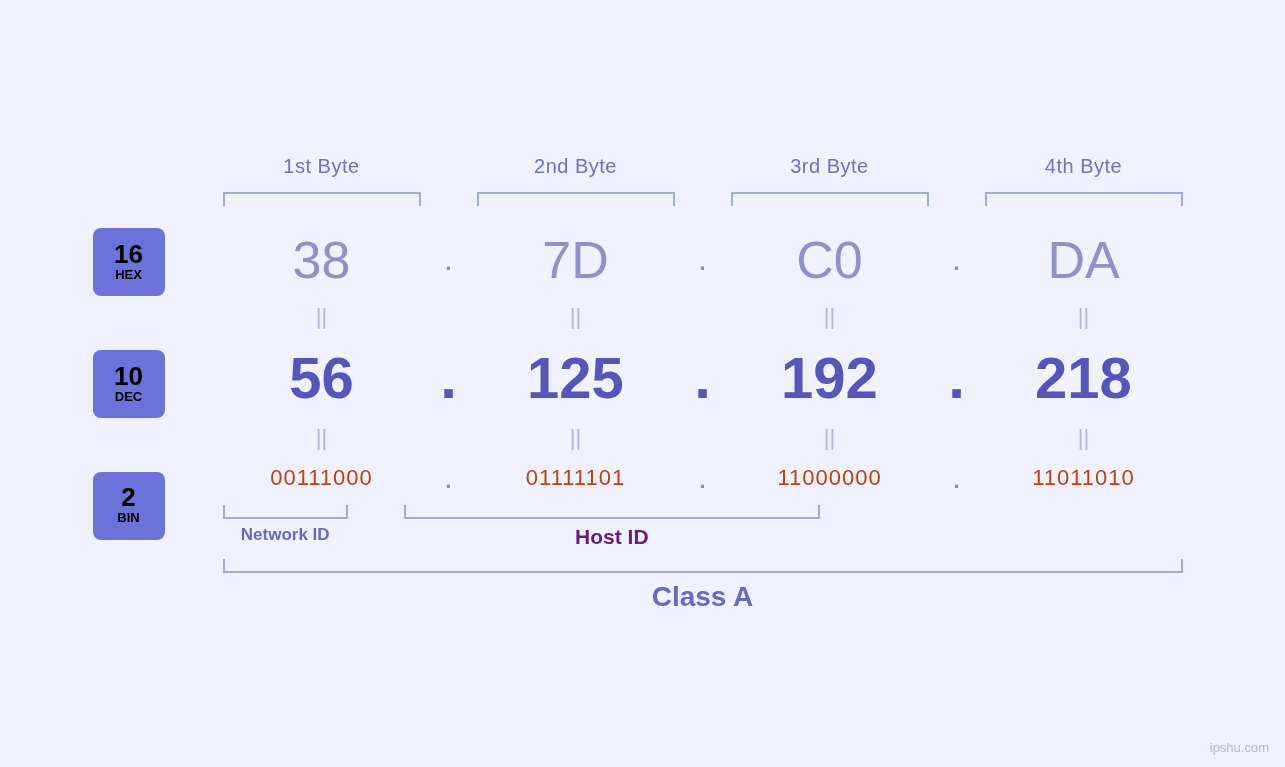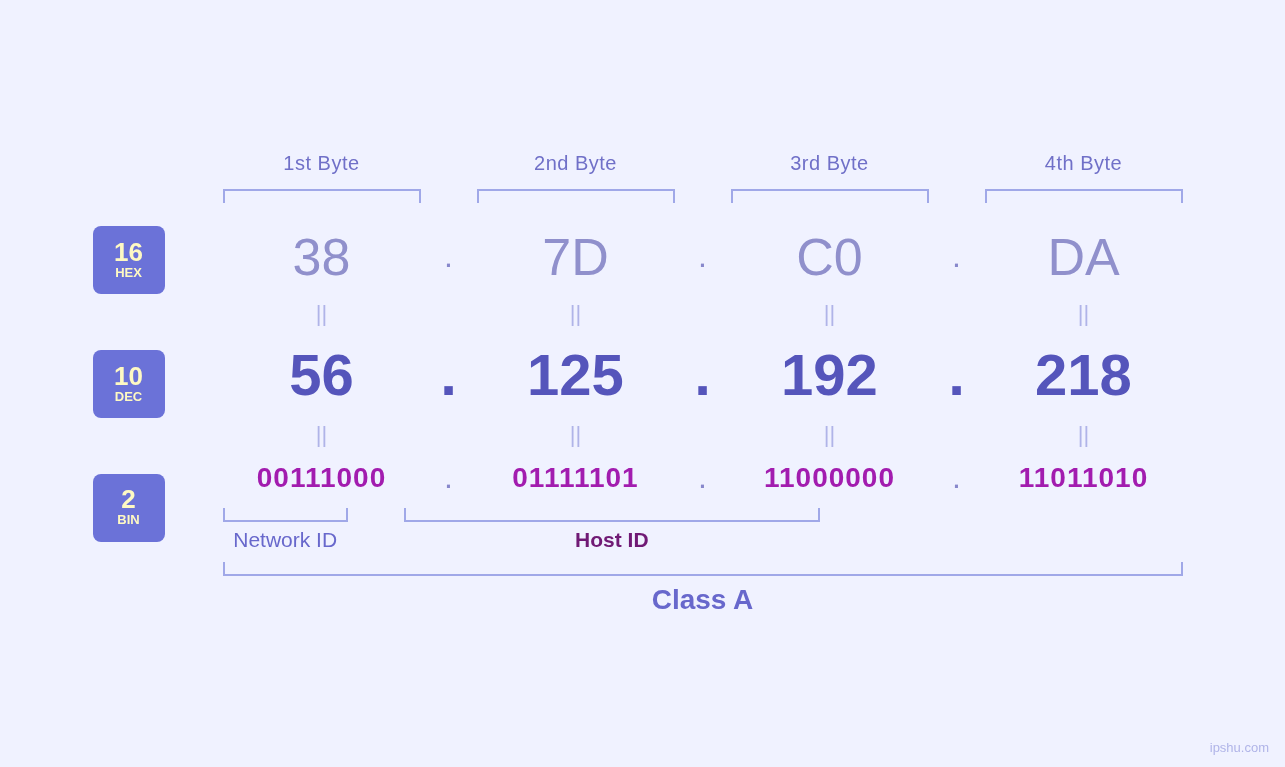--- a/index.html
+++ b/index.html
@@ -52,21 +52,21 @@
       display: flex;
       flex-direction: column;
       justify-content: space-around;
       gap: 0;
       width: 120px;
       padding-right: 16px;
     }
 
     .base-badge {
       background: #6b72d8;
-      color: #fef9c3;
+      color: #000000;
       border-radius: 8px;
       width: 72px;
       height: 68px;
       display: flex;
       flex-direction: column;
       align-items: center;
       justify-content: center;
       font-weight: bold;
     }
 
@@ -103,26 +103,25 @@
 
     .dec-val {
       font-size: 58px;
       color: #5555bb;
       font-weight: bold;
       text-align: center;
       padding: 10px 0;
     }
 
     .bin-val {
-      font-size: 28px;
-      color: #a21caf;
+      font-size: 22px;
+      color: #c2410c;
       text-align: center;
       padding: 10px 0;
       letter-spacing: 1px;
-      font-weight: bold;
     }
 
     .equals-cell {
       display: flex;
       align-items: center;
       justify-content: center;
       color: #b0b4e8;
       font-size: 22px;
       padding: 4px 0;
     }
@@ -262,21 +261,21 @@
 
           <div style="width:100%; border:2px solid #a0a8e8; border-top:none; height:14px; margin:0 10px;"></div>
         </div>
         <div style="width:36px;"></div>
         <div style="flex:1;"></div>
         <div style="width:36px;"></div>
         <div style="flex:1;"></div>
       </div>
 
       <div style="display:flex; margin-top:6px;">
-        <div style="flex:1; text-align:center; color:#6868cc; font-size:21px; font-weight:400;">Network ID</div>
+        <div style="flex:1; text-align:center; color:#6868cc; font-size:17px; font-weight:700;">Network ID</div>
         <div style="width:36px;"></div>
         <div style="flex:3; text-align:center; color:#701a75; font-size:21px; font-weight:600;
                     /* host spans columns 2-7 including dots */">Host ID</div>
         <div style="width:36px;"></div>
         <div style="flex:1;"></div>
         <div style="width:36px;"></div>
         <div style="flex:1;"></div>
       </div>
 
     </div>

